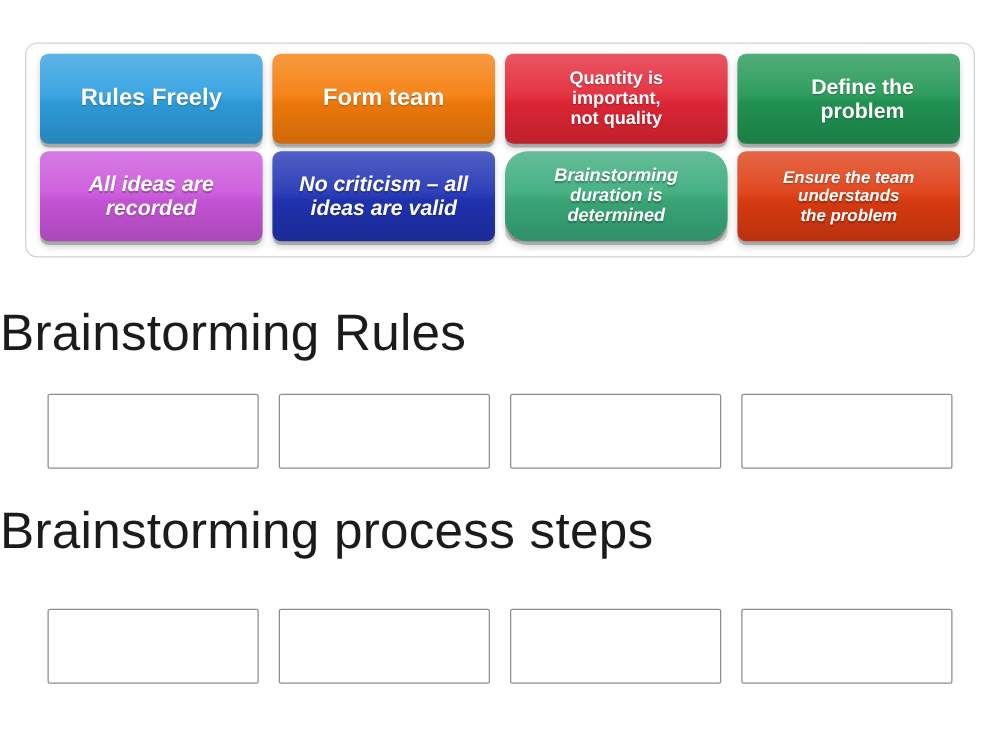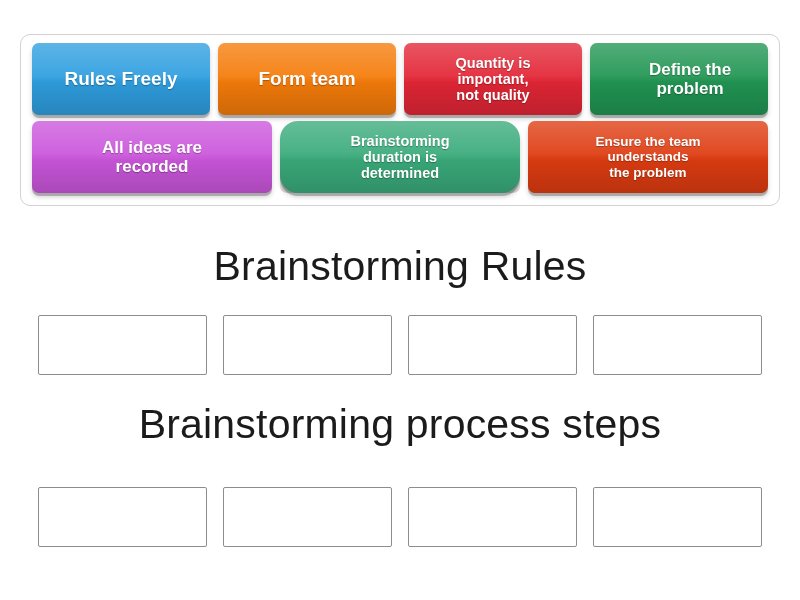--- a/index.html
+++ b/index.html
@@ -29,20 +29,21 @@
     padding: 8px 7px;
   }
   .tile-row {
     display: flex;
     width: 100%;
     height: 72px;
     margin-bottom: 6px;
   }
   .tile-row:last-child {
     margin-bottom: 0;
+    font-style: italic;
   }
   .tile-cell {
     flex: 1 1 0;
     height: 100%;
     padding: 0 4px;
     box-sizing: border-box;
     display: flex;
     align-items: stretch;
   }
   .tile {
@@ -84,21 +85,20 @@
   .fs-lg { font-size: 19px; }
   .fs-md { font-size: 17px; }
   .fs-sm { font-size: 14.5px; }
   .fs-xs { font-size: 13.5px; justify-content: center; }
 
   
   .category-heading {
     position: absolute;
     left: 0;
     width: 800px;
-    text-align: center;
     font-size: 41px;
     font-weight: normal;
     color: #1b1b1b;
     letter-spacing: 0.2px;
   }
   #heading-rules   { top: 243px; }
   #heading-process { top: 401px; }
 
   
   .slot-row {
@@ -154,20 +154,25 @@
     </div>
   </div>
 
   <div class="tile-row">
     <div class="tile-cell">
       <div class="tile fs-md" style="background-color: rgb(203, 86, 220); box-shadow: rgba(0, 0, 0, 0.22) 0px 3px 0px, rgba(0, 0, 0, 0.18) 0px 4px 5px;">
         <span>All ideas are<br>recorded</span>
       </div>
     </div>
     <div class="tile-cell">
+      <div class="tile fs-md" style="background-color: rgb(32, 51, 180); box-shadow: rgba(0, 0, 0, 0.22) 0px 3px 0px, rgba(0, 0, 0, 0.18) 0px 4px 5px;">
+        <span>No criticism – all<br>ideas are valid</span>
+      </div>
+    </div>
+    <div class="tile-cell">
       <div class="tile fs-sm" style="background-color: rgb(58, 171, 123); box-shadow: rgba(0, 0, 0, 0.22) 0px 3px 0px, rgba(0, 0, 0, 0.18) 0px 4px 5px; border-radius: 18px;">
         <span>Brainstorming<br>duration is<br>determined</span>
       </div>
     </div>
     <div class="tile-cell">
       <div class="tile fs-xs" style="background-color: rgb(222, 60, 17); box-shadow: rgba(0, 0, 0, 0.22) 0px 3px 0px, rgba(0, 0, 0, 0.18) 0px 4px 5px;">
         <span>Ensure the team<br>understands<br>the problem</span>
       </div>
     </div>
   </div>

